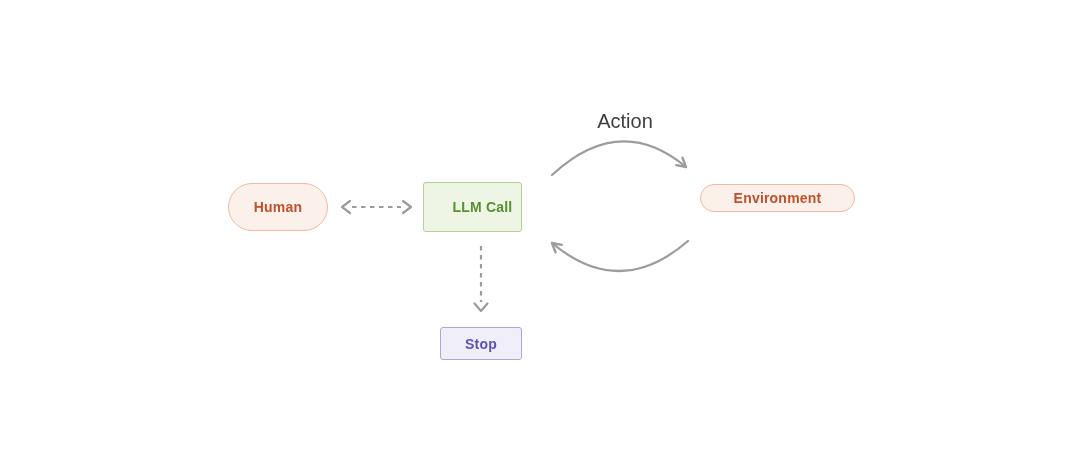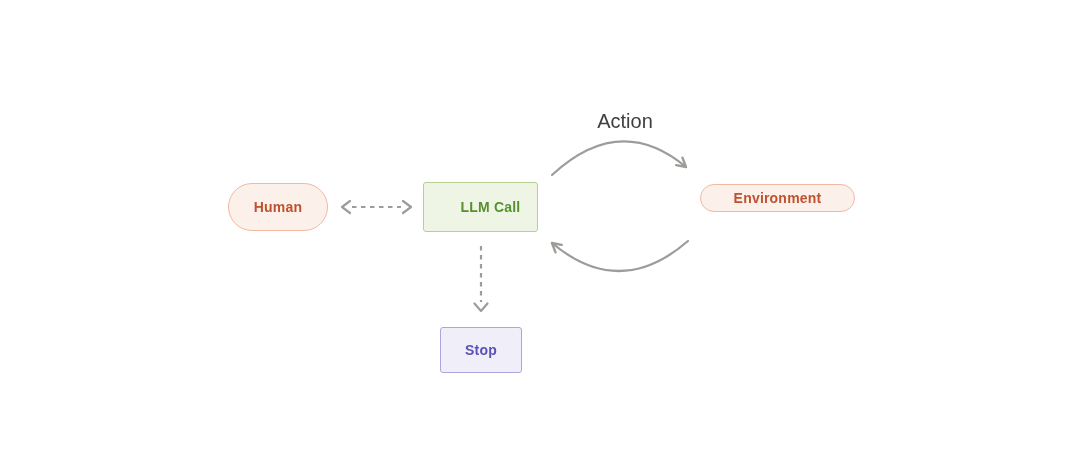--- a/index.html
+++ b/index.html
@@ -49,23 +49,23 @@
     border: 1.5px solid transparent;
     box-sizing: border-box;
     font-weight: bold;
     font-size: 14px;
     letter-spacing: 0.2px;
     white-space: nowrap;
   }
   .node.pill { border-radius: 24px; }
   .node.rect { border-radius: 3px; }
   .node-human       { left: 228px; top: 183px; width: 100px; height: 48px; }
-  .node-llm-call    { left: 423px; top: 182px; width: 115px; height: 50px; padding-left: 20px; }
+  .node-llm-call    { left: 423px; top: 182px; width: 99px; height: 50px; padding-left: 20px; }
   .node-environment { left: 700px; top: 184px; width: 155px; height: 28px; align-items: center; }
-  .node-stop        { left: 440px; top: 327px; width:  82px; height: 46px; }
+  .node-stop        { left: 440px; top: 327px; width:  82px; height: 33px; }
   .edge-label {
     position: absolute;
     color: var(--label-color, #3f3f3d);
     font-size: 20px;
     font-weight: normal;
     text-align: center;
     white-space: nowrap;
   }
   .label-action   { left: 545px; top: 110px; width: 160px; }
   .label-feedback { left: 542px; top: 283px; width: 160px; }

